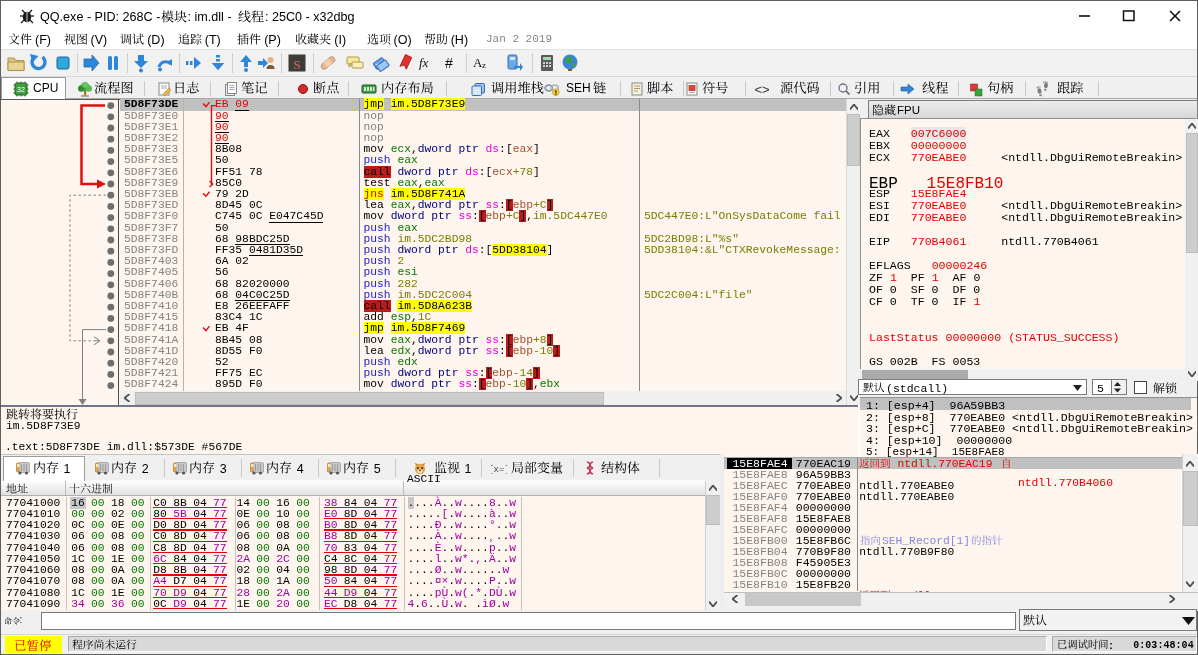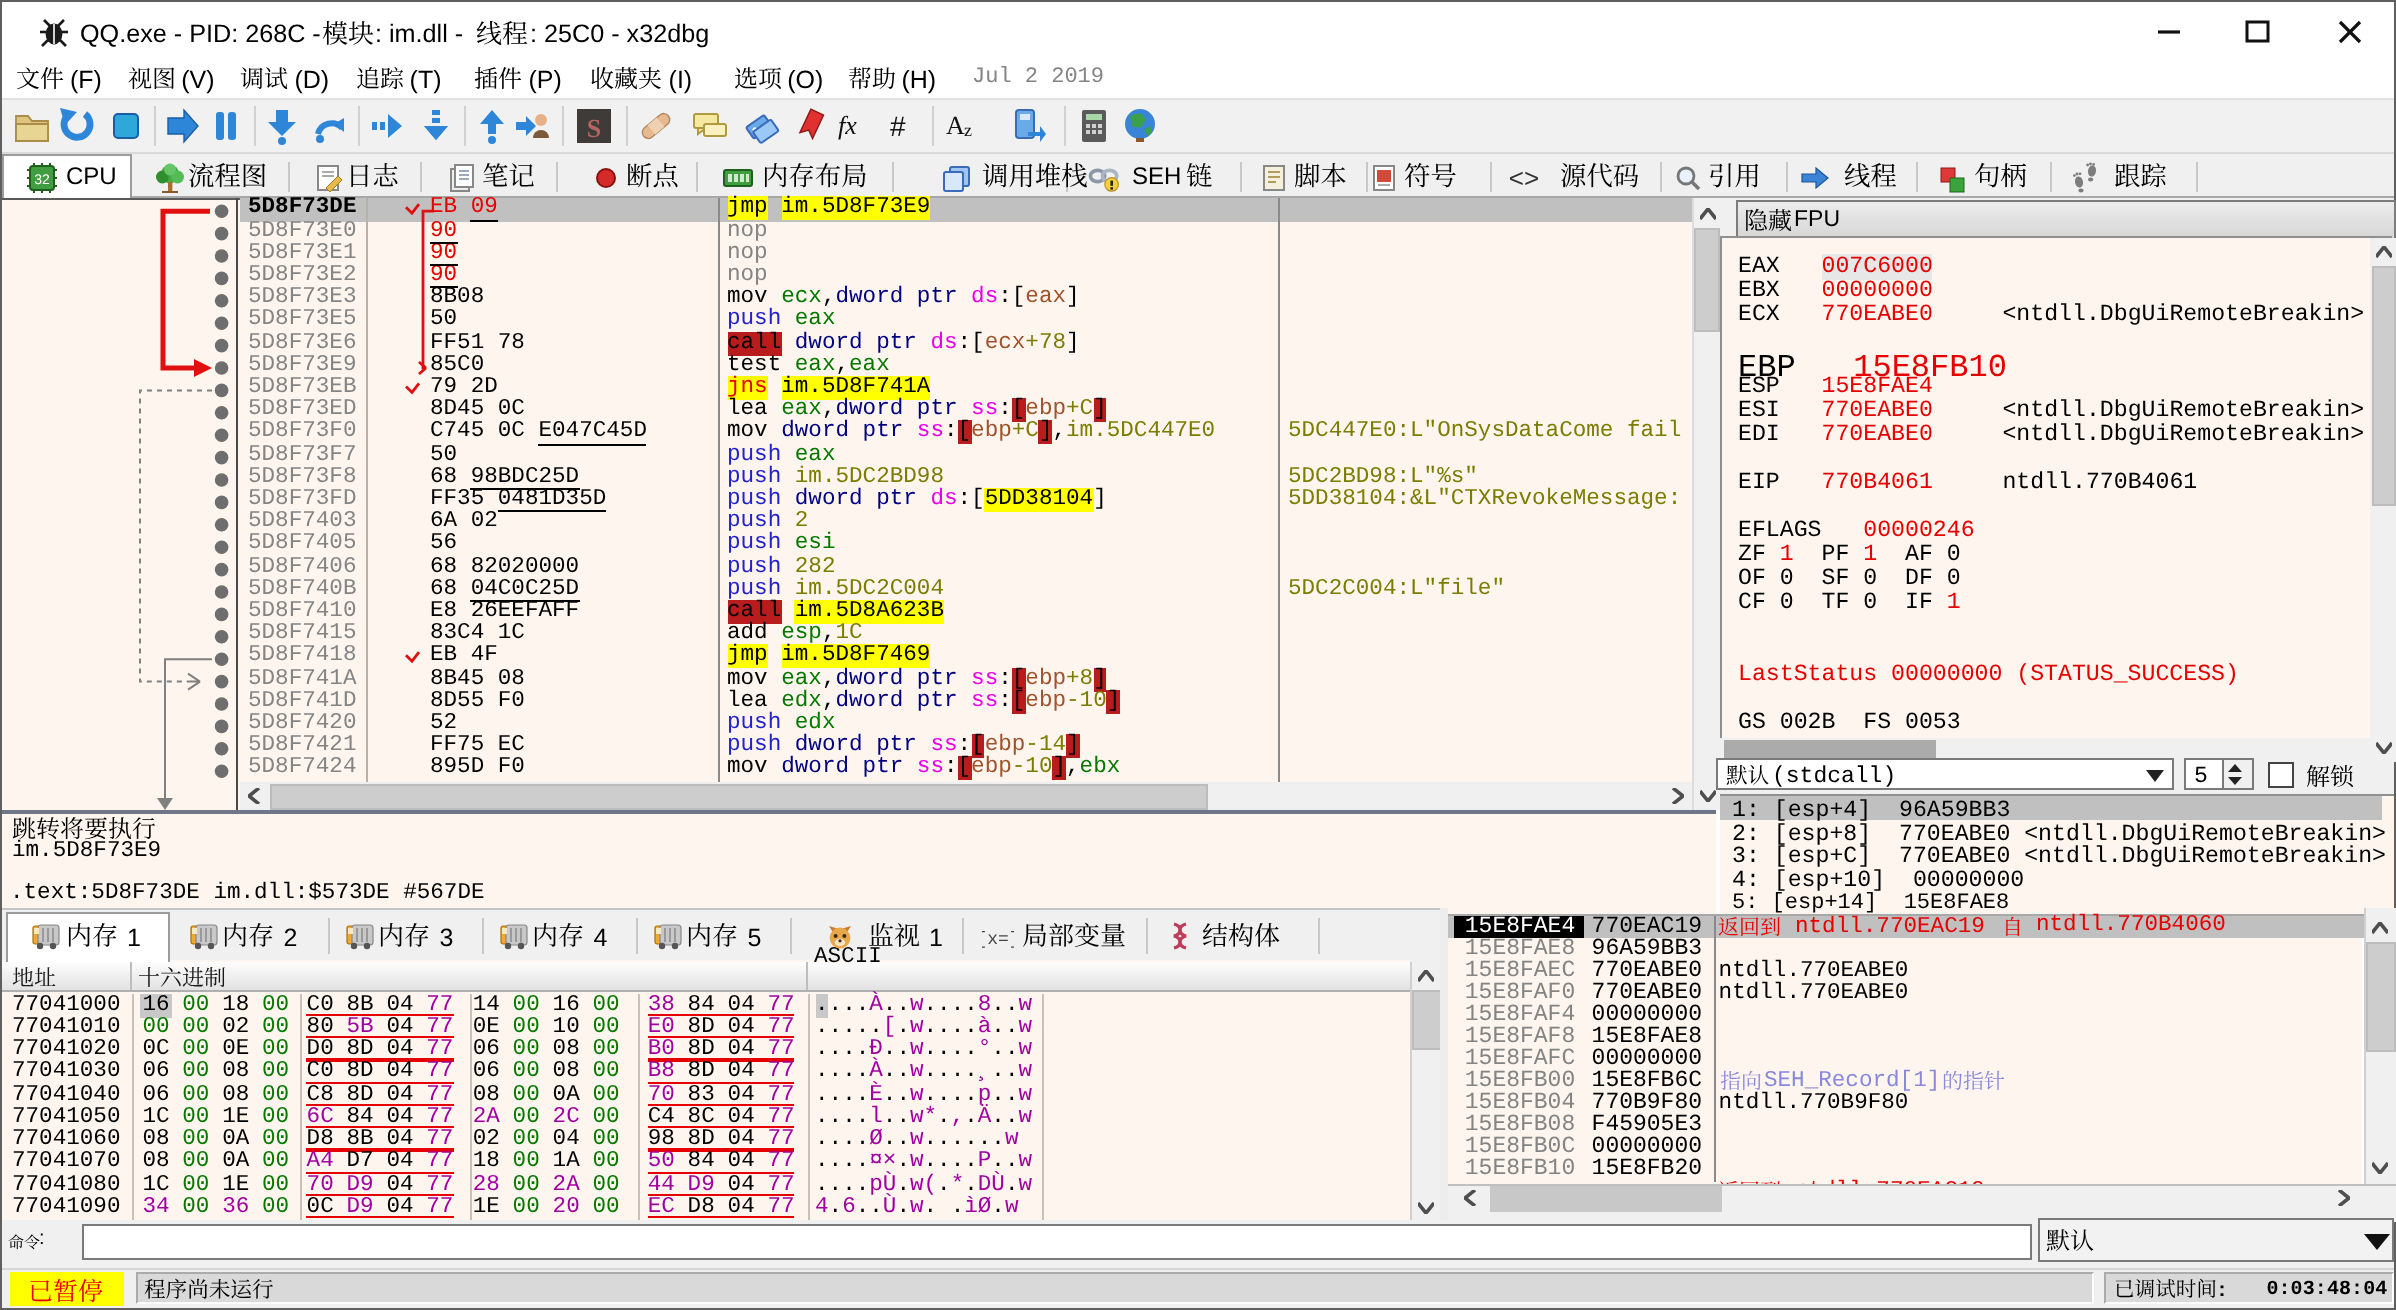--- a/index.html
+++ b/index.html
@@ -573,21 +573,21 @@
 <div class="abs thumb" style="left:704.5px;top:494px;width:15px;height:30px"></div>
 <div class="abs cream" style="left:722px;top:453px;width:135px;height:4px;border-left:1px solid #b0b0b0"></div>
 <div class="abs cream" style="left:722px;top:456.8px;width:458px;height:148.7px;border-left:1px solid #b0b0b0"></div>
 <div class="abs" style="left:723px;top:455.6px;width:458px;height:1px;background:#a8a8a8"></div>
 <div class="abs gray" style="left:723px;top:456.8px;width:458px;height:11.0px"></div>
 <div class="abs" style="left:856px;top:456.8px;width:1px;height:133.7px;background:#8a8a8a"></div>
 <div class="abs" style="left:726.4px;top:456.8px;width:64.4px;height:11px;background:#000"></div>
 <div class="m row" style="left:731.4px;top:456.3px;color:#fff;font-size:11.5px">15E8FAE4</div>
 <div class="m row c0" style="left:794.8px;top:456.3px;font-size:11.5px">770EAC19</div>
 <div class="m row cR" style="left:896.5px;top:456.8px">ntdll.770EAC19</div>
-<div class="m row cR" style="left:1017px;top:456px">ntdll.770B4060</div>
+<div class="m row cR" style="left:1017px;top:476px">ntdll.770B4060</div>
 <div class="m row cg" style="left:731.4px;top:467.3px;font-size:11.5px">15E8FAE8</div>
 <div class="m row c0" style="left:794.8px;top:467.3px;font-size:11.5px">96A59BB3</div>
 <div class="m row cg" style="left:731.4px;top:478.3px;font-size:11.5px">15E8FAEC</div>
 <div class="m row c0" style="left:794.8px;top:478.3px;font-size:11.5px">770EABE0</div>
 <div class="m row c0" style="left:858.3px;top:478.8px">ntdll.770EABE0</div>
 <div class="m row cg" style="left:731.4px;top:489.3px;font-size:11.5px">15E8FAF0</div>
 <div class="m row c0" style="left:794.8px;top:489.3px;font-size:11.5px">770EABE0</div>
 <div class="m row c0" style="left:858.3px;top:489.8px">ntdll.770EABE0</div>
 <div class="m row cg" style="left:731.4px;top:500.3px;font-size:11.5px">15E8FAF4</div>
 <div class="m row c0" style="left:794.8px;top:500.3px;font-size:11.5px">00000000</div>
@@ -641,21 +641,21 @@
 <div class="abs" style="left:1108.3px;top:637.5px;font-size:10.5px;color:#000;font-weight:bold">:</div>
 <div class="m row c0" style="left:1132.2px;top:638.5px;font-size:10px;letter-spacing:0.05px"><b>0:03:48:04</b></div>
 <div class="abs" style="left:34.0px;top:31.5px;font-size:12.5px;color:#000">(F)</div>
 <div class="abs" style="left:89.6px;top:31.5px;font-size:12.5px;color:#000">(V)</div>
 <div class="abs" style="left:146.2px;top:31.5px;font-size:12.5px;color:#000">(D)</div>
 <div class="abs" style="left:203.8px;top:31.5px;font-size:12.5px;color:#000">(T)</div>
 <div class="abs" style="left:263.2px;top:31.5px;font-size:12.5px;color:#000">(P)</div>
 <div class="abs" style="left:333.3px;top:31.5px;font-size:12.5px;color:#000">(I)</div>
 <div class="abs" style="left:392.6px;top:31.5px;font-size:12.5px;color:#000">(O)</div>
 <div class="abs" style="left:449.7px;top:31.5px;font-size:12.5px;color:#000">(H)</div>
-<div class="m row cg" style="left:485px;top:32px;font-size:11px">Jul 2 2019</div>
+<div class="m row cg" style="left:485px;top:32px;font-size:11px">Jan 2 2019</div>
 <div class="abs" style="left:0px;top:76px;width:65px;height:22px;background:#fff;border:1px solid #9c9c9c;border-bottom:none"></div>
 <svg class="abs" style="left:11.5px;top:79.5px" width="16" height="16" viewBox="0 0 16 16">
       <rect x="2" y="2" width="12" height="12" rx="1.5" fill="#3f9e3f" stroke="#1d611d"></rect>
       <g stroke="#1d611d" stroke-width="1">
         <line x1="4" y1="0.5" x2="4" y2="2"></line>
         <line x1="8" y1="0.5" x2="8" y2="2"></line>
         <line x1="12" y1="0.5" x2="12" y2="2"></line>
         <line x1="4" y1="14" x2="4" y2="15.5"></line>
         <line x1="8" y1="14" x2="8" y2="15.5"></line>
         <line x1="12" y1="14" x2="12" y2="15.5"></line>

